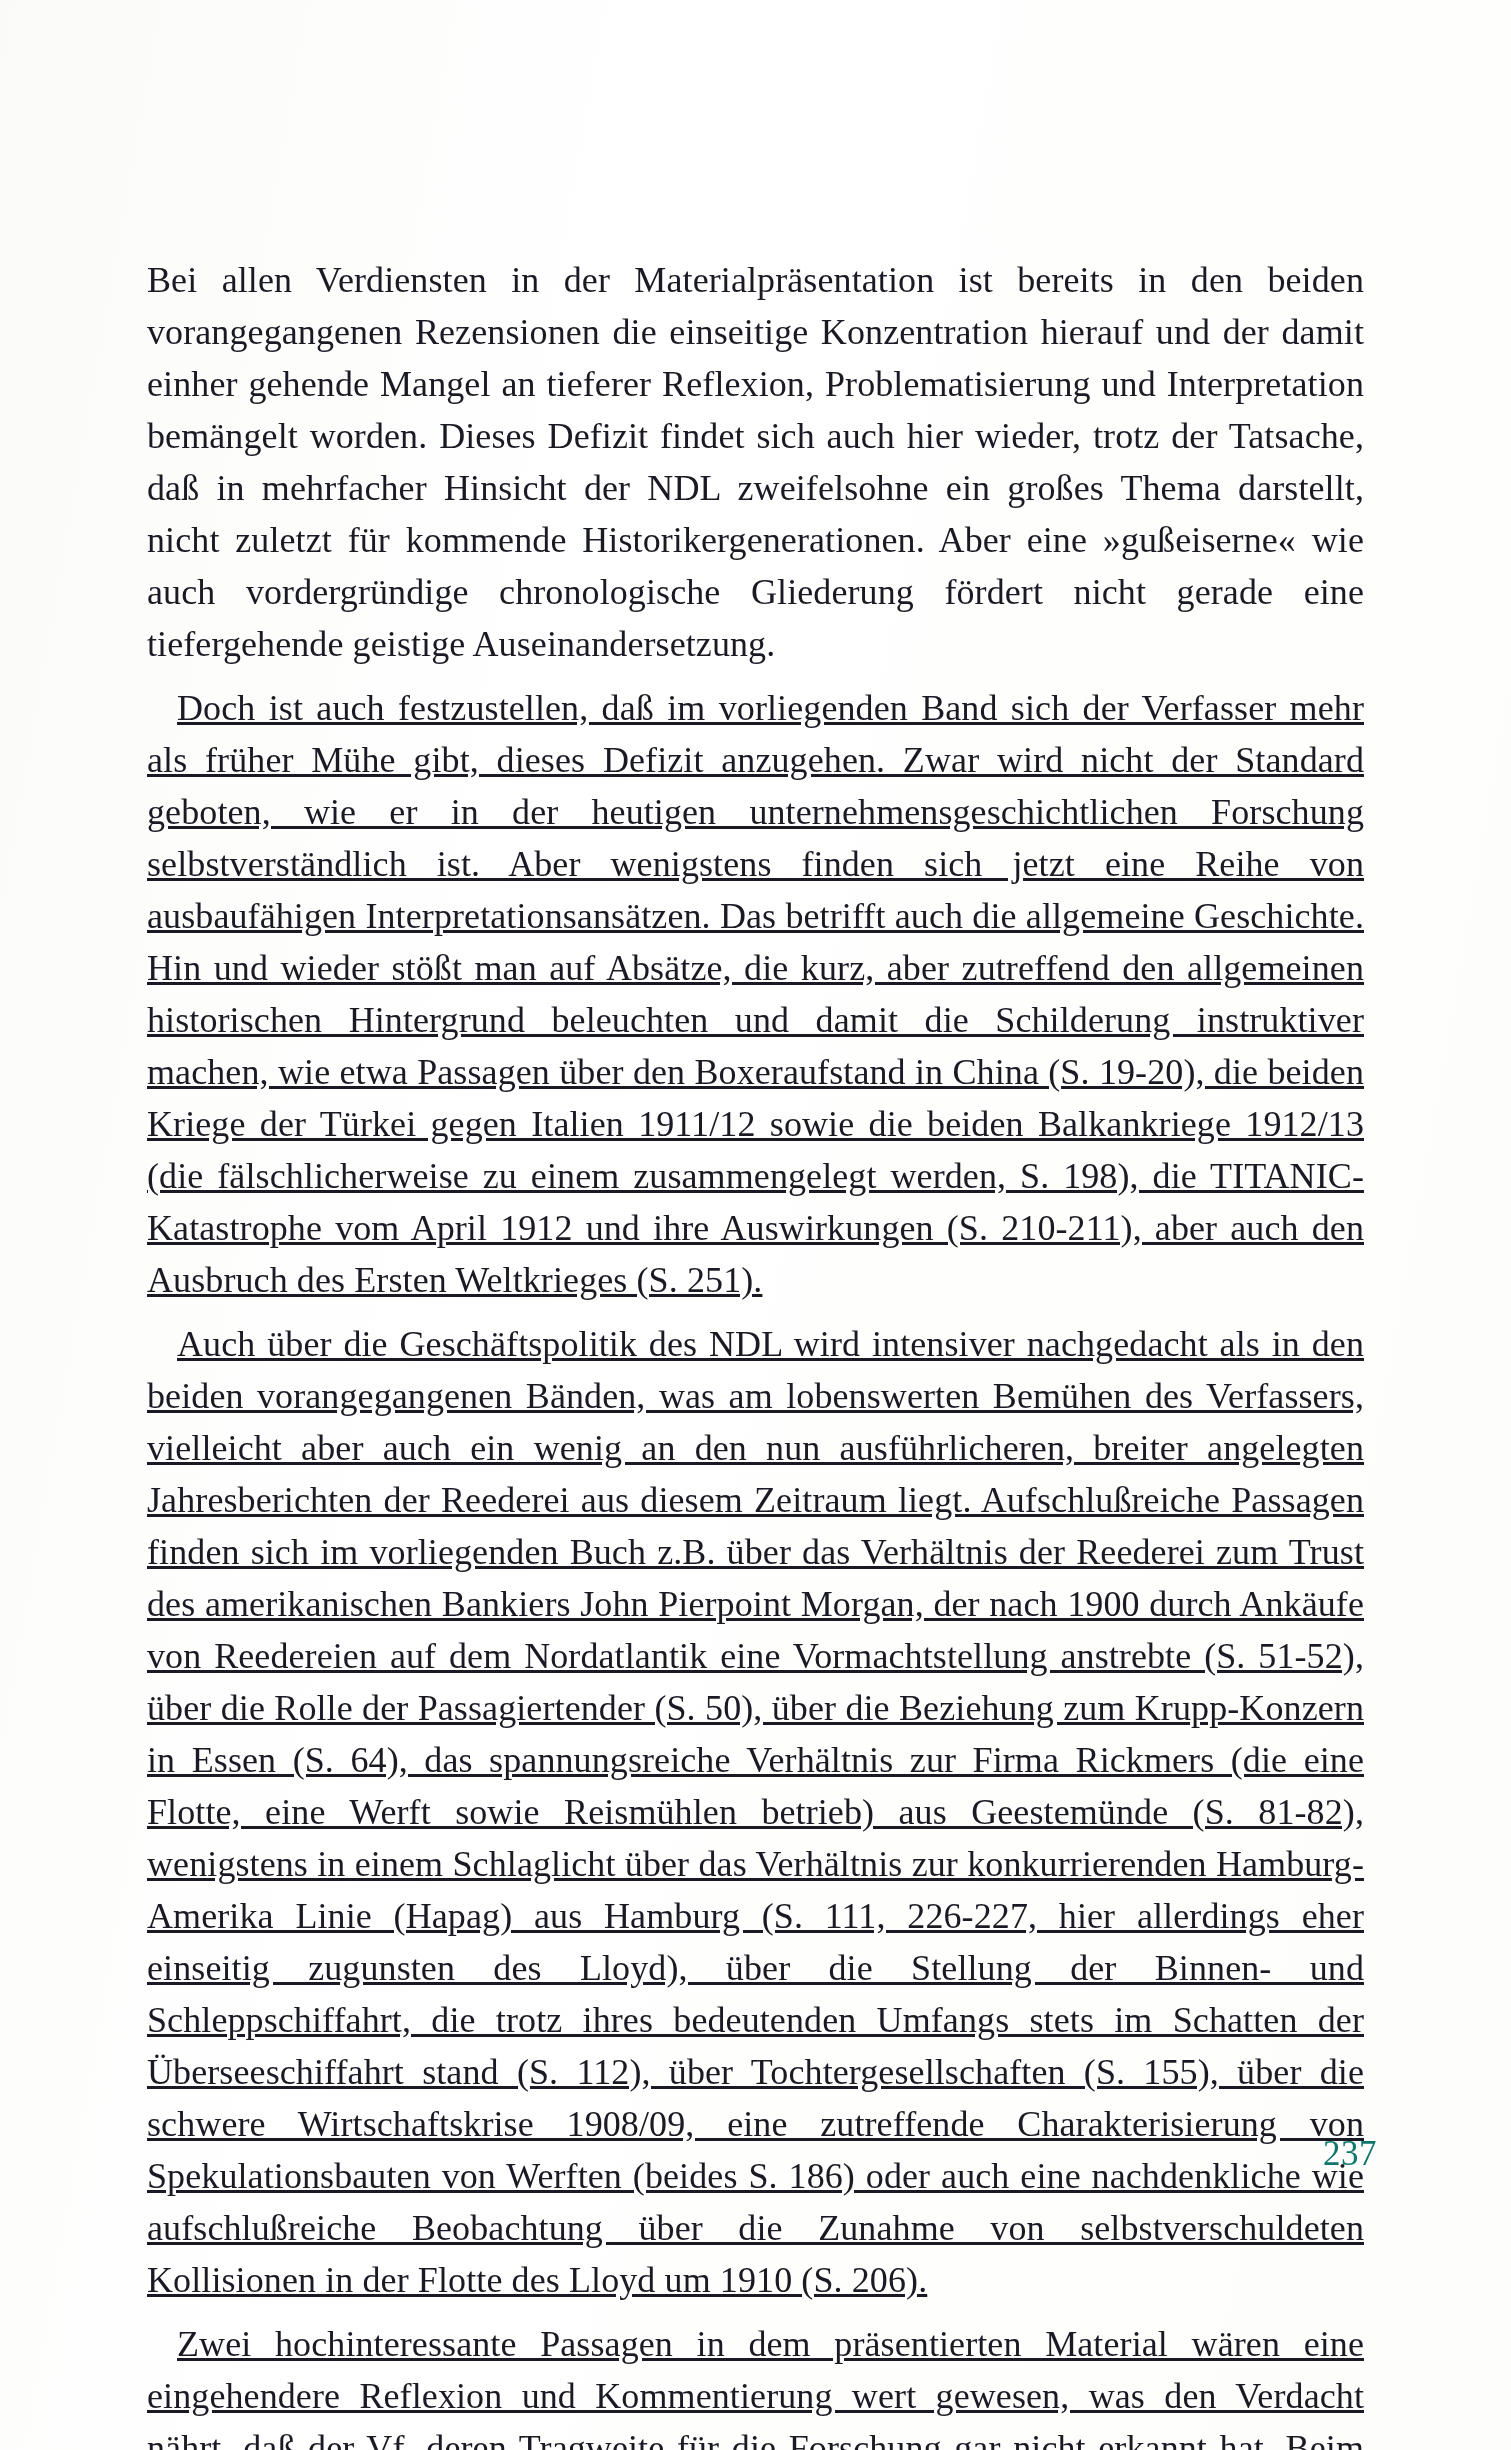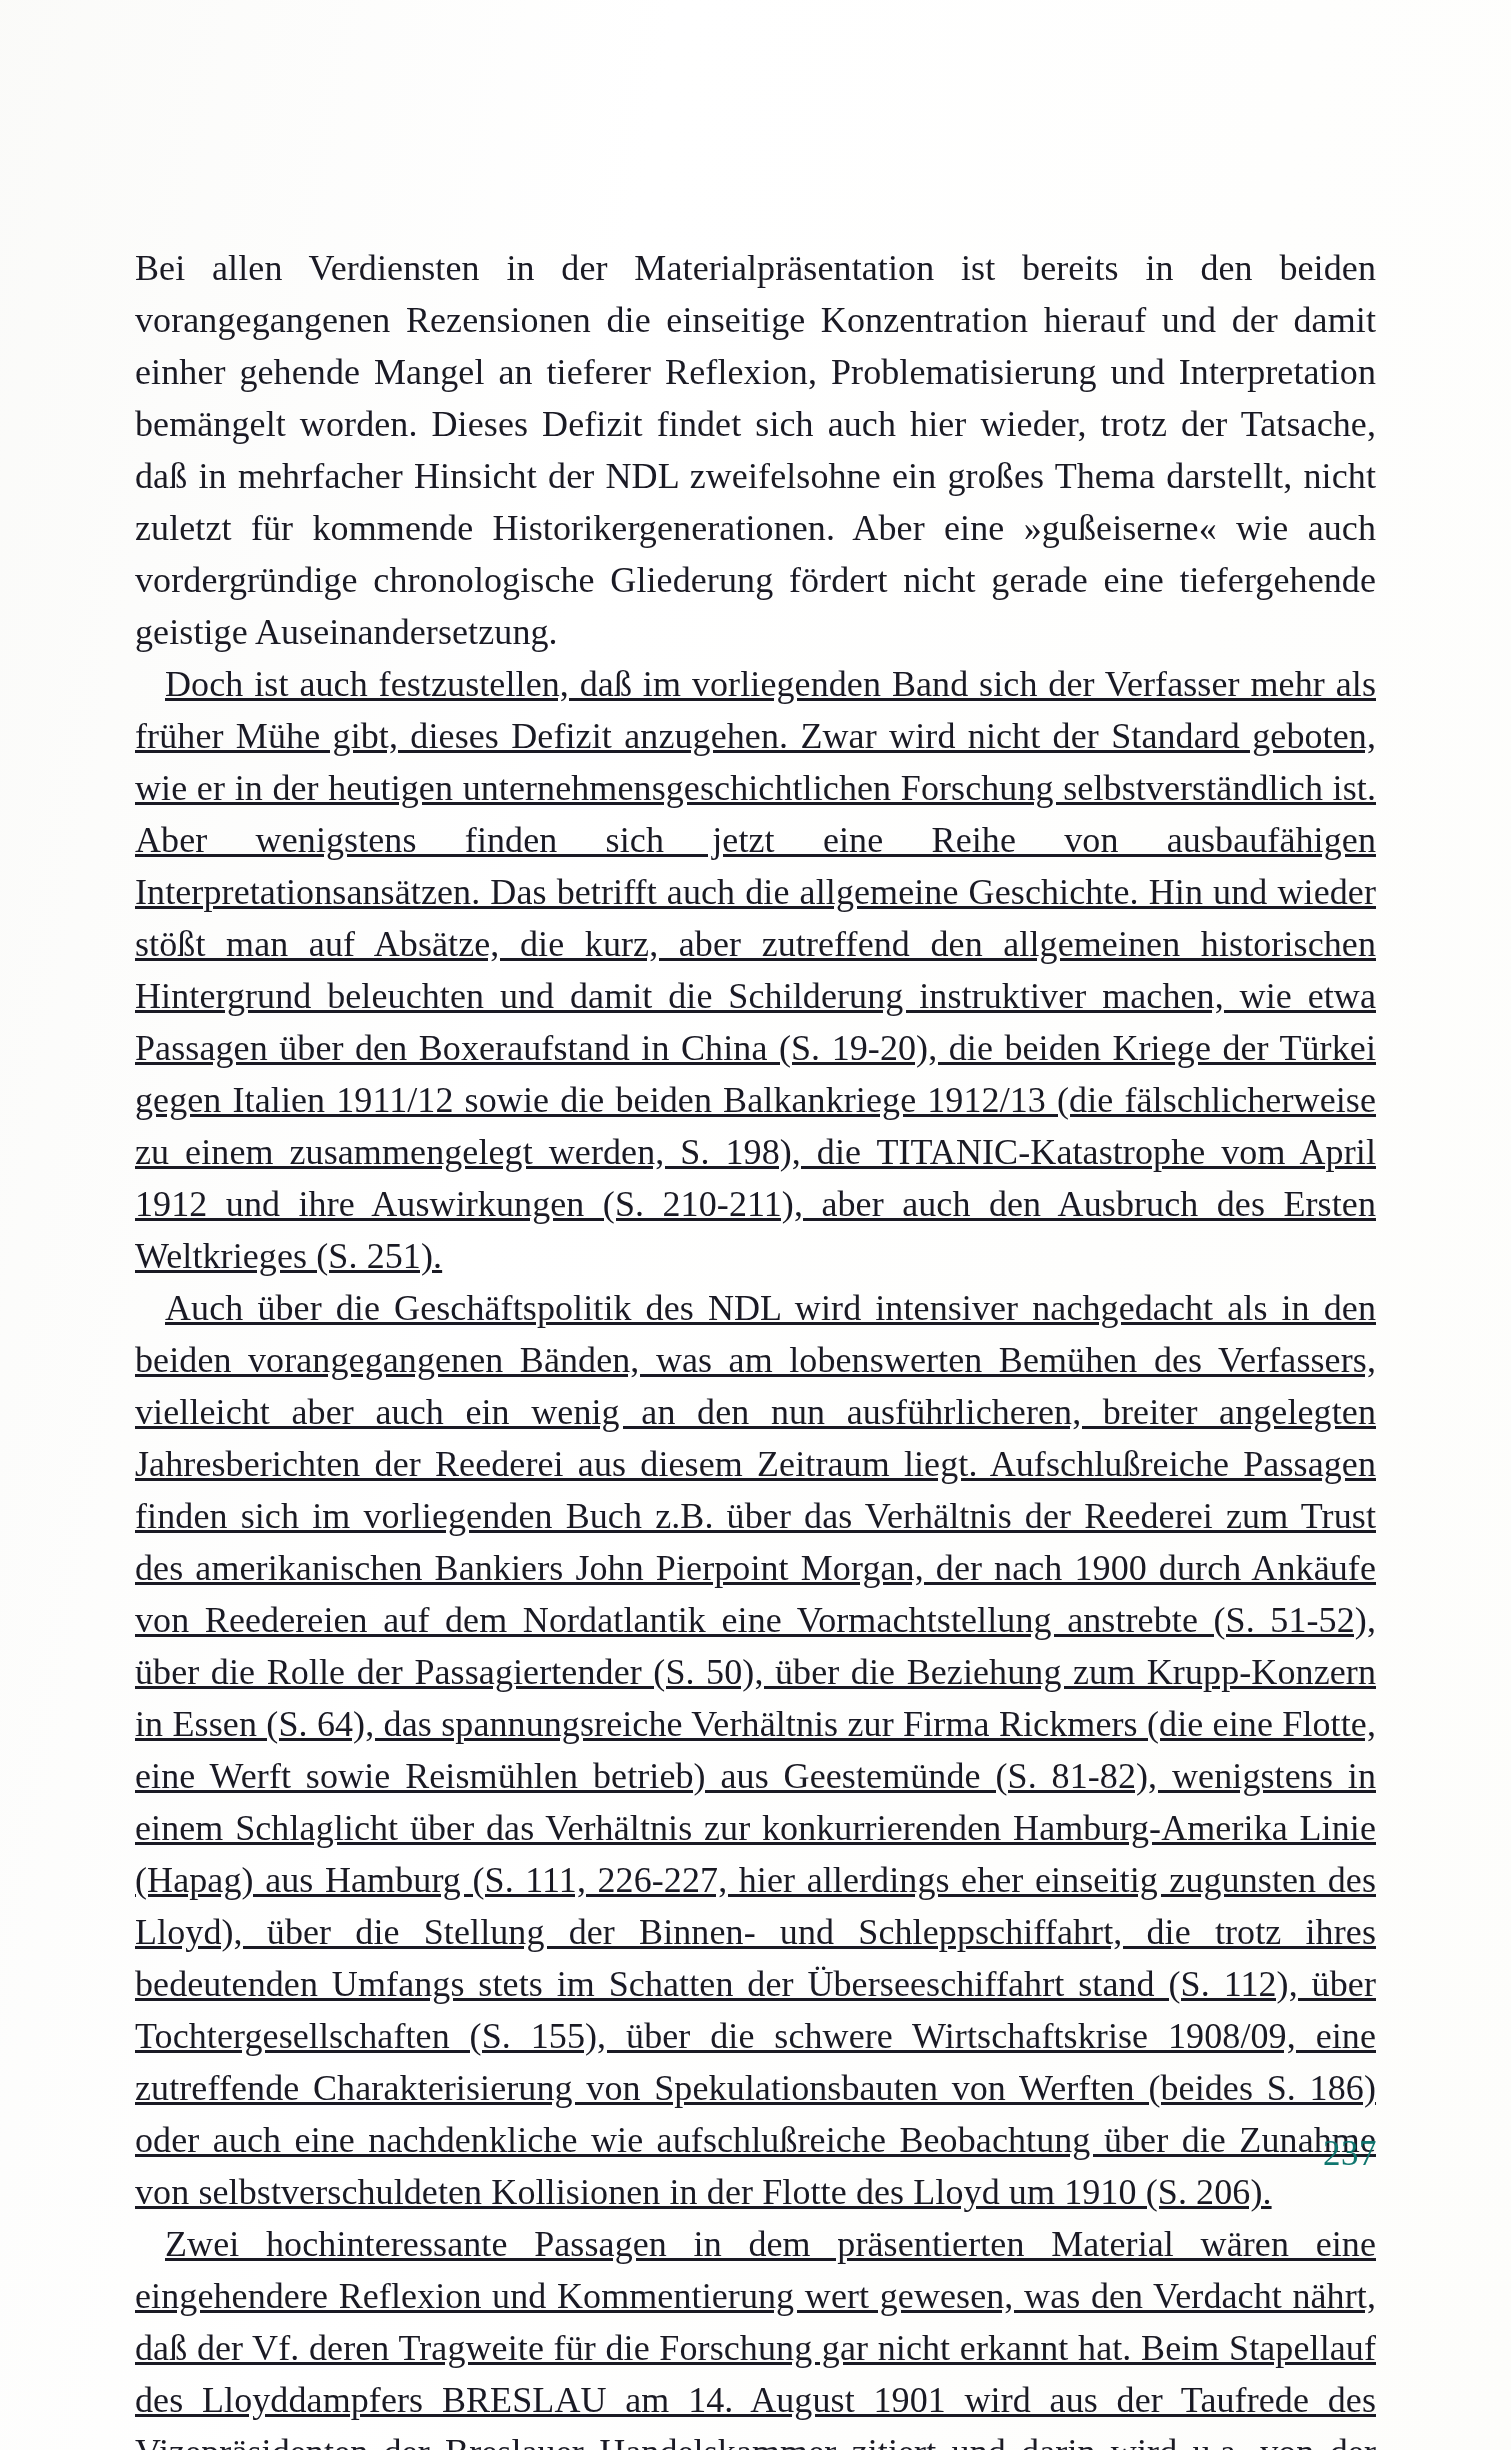--- a/index.html
+++ b/index.html
@@ -37,21 +37,21 @@
     font-size: 36px;
     line-height: 52px;
     color: #1a1a24;
     text-align: justify;
     text-justify: inter-word;
     -webkit-font-smoothing: antialiased;
     letter-spacing: 0.1px;
   }
 
   .para {
-    margin: 0;
+    margin: 12px;
     text-indent: 0;
     text-align: justify;
     text-align-last: left;
     font-stretch: condensed;
   }
 
   .para + .para {
     text-indent: 30px;
     text-decoration: underline;
   }

